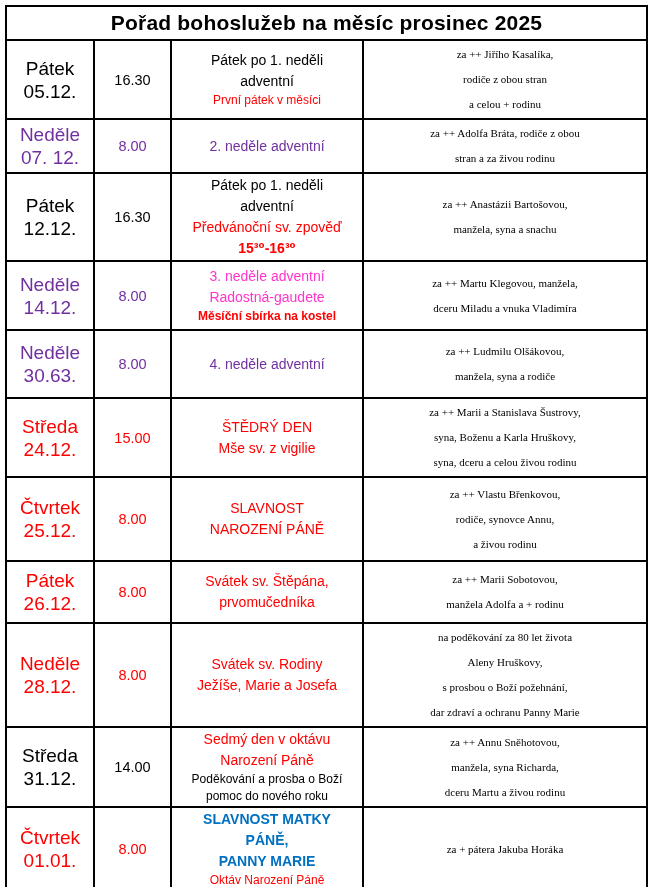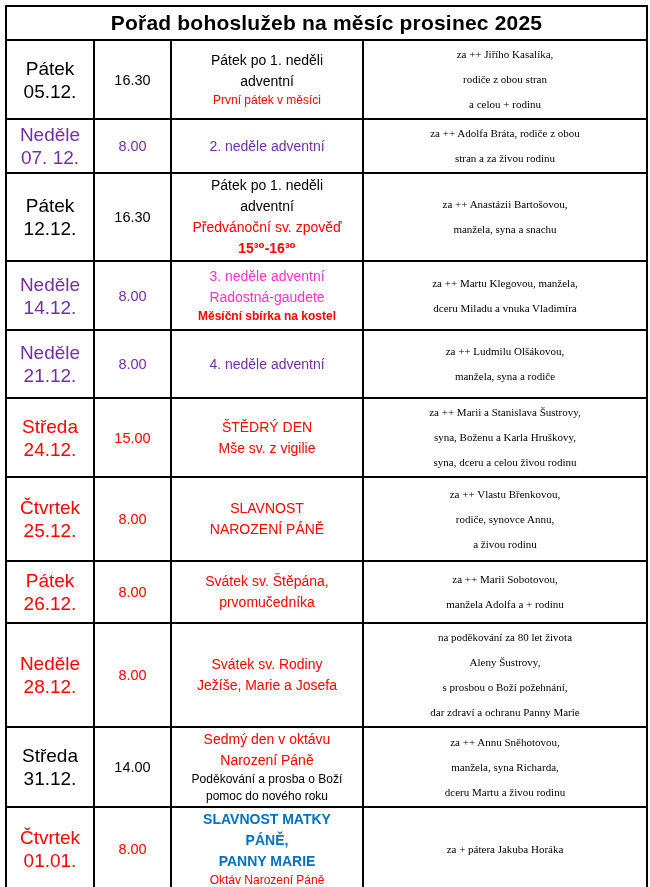--- a/index.html
+++ b/index.html
@@ -111,21 +111,21 @@
             <div class="lit-line c-red bold small">Měsíční sbírka na kostel</div>
           </td>
           <td>
             <div class="mass-line c-black">za ++ Martu Klegovou, manžela,</div>
             <div class="mass-line c-black">dceru Miladu a vnuka Vladimíra</div>
           </td>
         </tr>
         <tr style="height: 68px;">
           <td class="day-cell c-purple">
             <div>Neděle</div>
-            <div>21.12.</div>
+            <div>30.63.</div>
           </td>
           <td class="time-cell c-purple">8.00</td>
           <td>
             <div class="lit-line c-purple">4. neděle adventní</div>
           </td>
           <td>
             <div class="mass-line c-black">za ++ Ludmilu Olšákovou,</div>
             <div class="mass-line c-black">manžela, syna a rodiče</div>
           </td>
         </tr>
@@ -181,21 +181,21 @@
             <div>Neděle</div>
             <div>28.12.</div>
           </td>
           <td class="time-cell c-red">8.00</td>
           <td>
             <div class="lit-line c-red">Svátek sv. Rodiny</div>
             <div class="lit-line c-red">Ježíše, Marie a Josefa</div>
           </td>
           <td>
             <div class="mass-line c-black">na poděkování za 80 let života</div>
-            <div class="mass-line c-black">Aleny Šustrovy,</div>
+            <div class="mass-line c-black">Aleny Hruškovy,</div>
             <div class="mass-line c-black">s prosbou o Boží požehnání,</div>
             <div class="mass-line c-black">dar zdraví a ochranu Panny Marie</div>
           </td>
         </tr>
         <tr style="height: 80px;">
           <td class="day-cell c-black">
             <div>Středa</div>
             <div>31.12.</div>
           </td>
           <td class="time-cell c-black">14.00</td>

